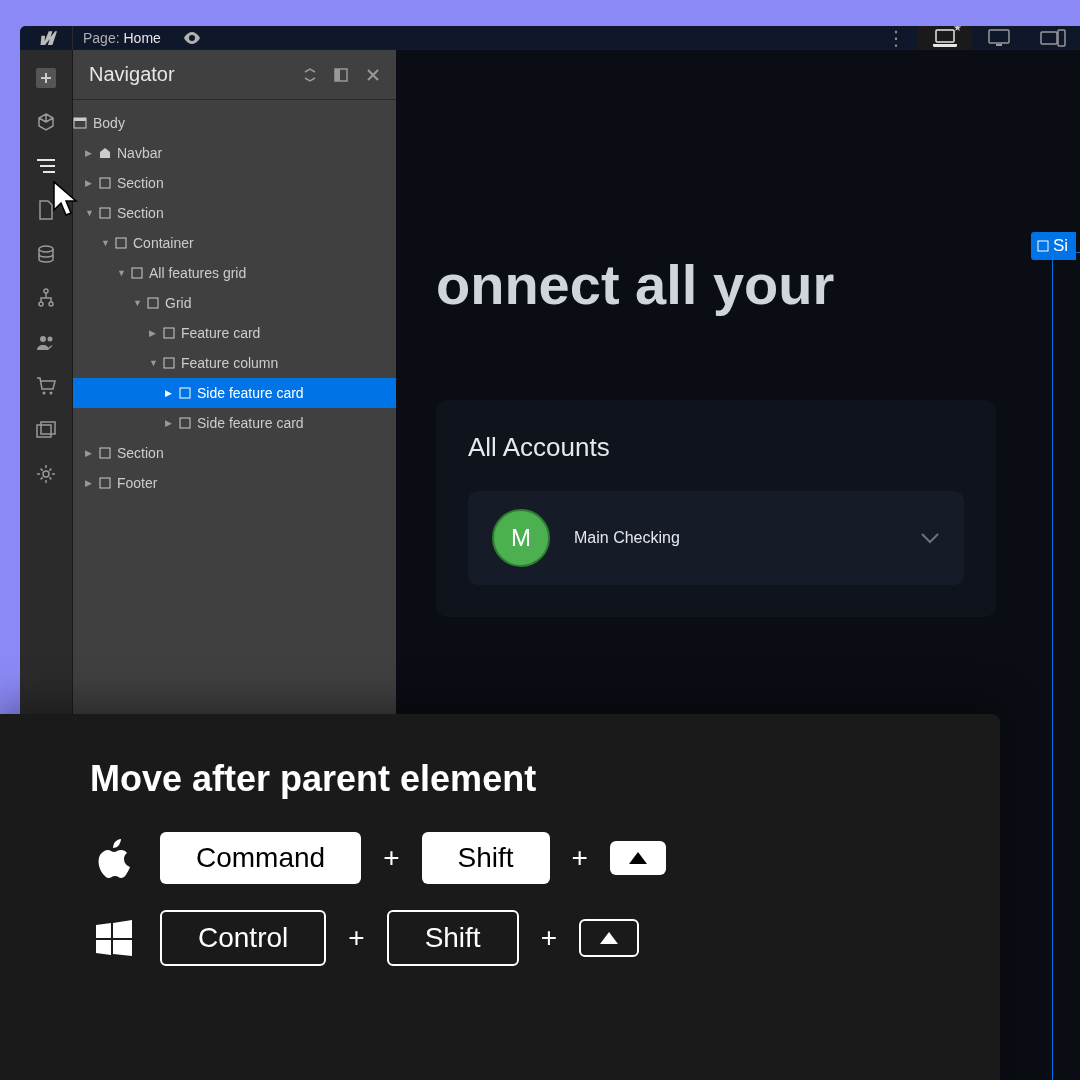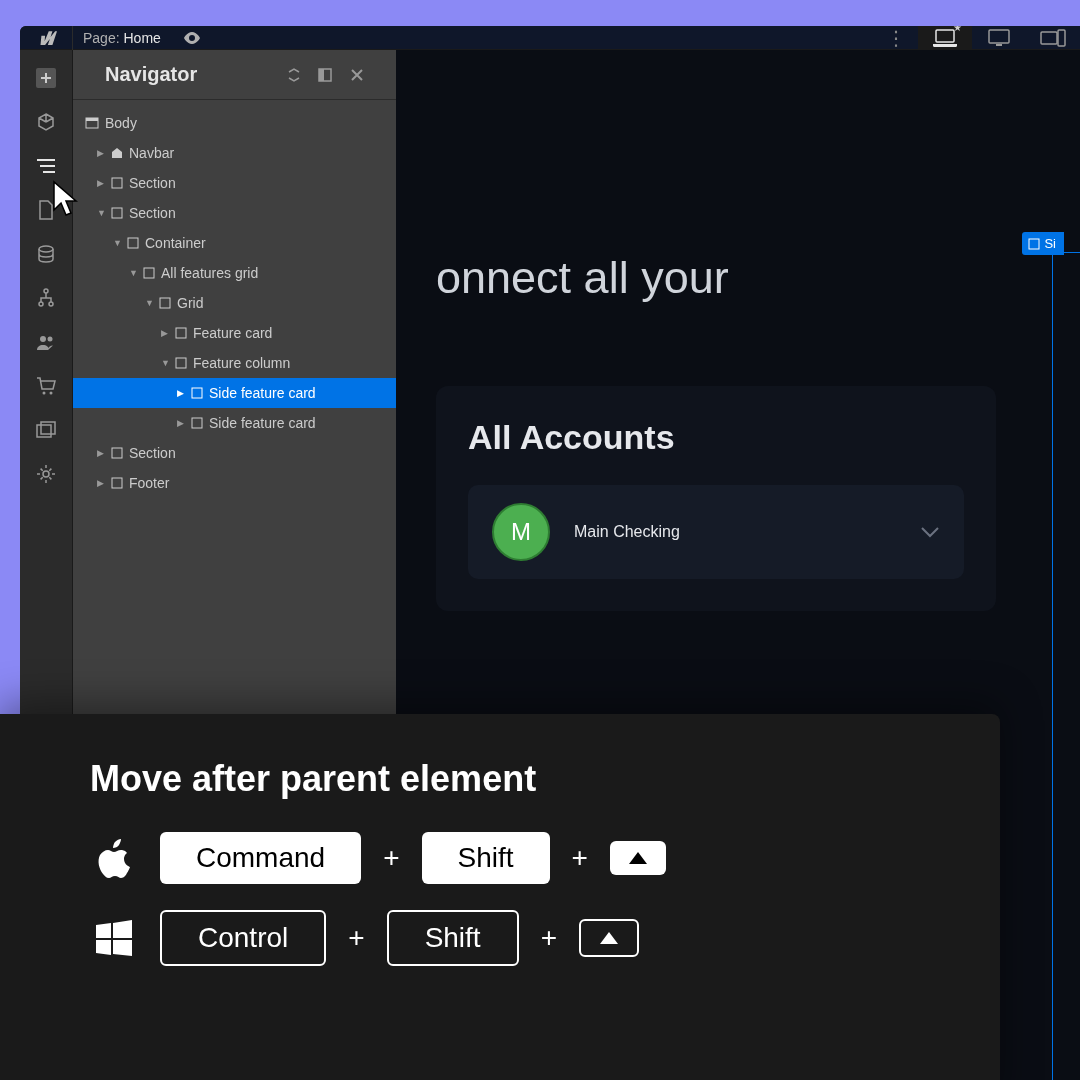--- a/index.html
+++ b/index.html
@@ -14,39 +14,39 @@
 .top-right { margin-left: auto; display: flex; align-items: center; gap: 0; }
 .top-dots { color: #888; font-size: 20px; padding: 0 12px; }
 .device-btn { width: 54px; height: 40px; display: flex; align-items: center; justify-content: center; color: #999; position: relative; }
 .device-btn.active { background: #1a1a1a; color: #e6e6e6; }
 .star-badge { position: absolute; top: 4px; right: 10px; color: #ccc; font-size: 10px; }
 .main-row { flex: 1; display: flex; overflow: hidden; }
 .left-toolbar { width: 53px; background: #2b2b2b; border-right: 1px solid #1a1a1a; display: flex; flex-direction: column; align-items: center; padding-top: 8px; gap: 4px; }
 .tool-btn { width: 40px; height: 40px; display: flex; align-items: center; justify-content: center; color: #999; border-radius: 3px; cursor: pointer; }
 .tool-btn.highlighted { color: #e6e6e6; }
 .nav-panel { width: 323px; background: #404040; display: flex; flex-direction: column; }
-.nav-header { height: 50px; display: flex; align-items: center; padding: 0 32px; border-bottom: 1px solid #2b2b2b; font-weight: bold; }
+.nav-header { height: 50px; display: flex; align-items: center; padding: 0 16px; border-bottom: 1px solid #2b2b2b; }
 .nav-title { color: #e6e6e6; font-size: 20px; }
 .nav-header-icons { margin-left: auto; display: flex; gap: 18px; color: #999; }
 .nav-tree { flex: 1; padding: 8px 0; font-size: 14px; color: #ccc; }
-.tree-row { height: 30px; display: flex; align-items: center; padding-left: 12px; cursor: pointer; }
+.tree-row { height: 30px; display: flex; align-items: center; cursor: pointer; }
 .tree-row.selected { background: #0073e6; color: white; }
 .tree-indent { display: inline-block; }
 .tree-arrow { width: 10px; display: inline-flex; color: #999; font-size: 9px; margin-right: 4px; }
 .tree-row.selected .tree-arrow { color: white; }
 .tree-icon { display: inline-flex; margin-right: 6px; }
 .canvas-area { flex: 1; background: #0a0d14; position: relative; overflow: hidden; padding-left: 40px; padding-top: 200px; }
-.hero-text { color: #d0d4db; font-size: 45px; font-weight: 400; line-height: 1.25; }
+.hero-text { color: #d0d4db; font-size: 56px; font-weight: 700; line-height: 1.25; }
 .accounts-card { margin-top: 80px; background: #0f131c; border-radius: 12px; padding: 32px; max-width: 560px; }
-.accounts-title { color: #e6e8ec; font-size: 34px; font-weight: 700; margin-bottom: 28px; }
+.accounts-title { color: #e6e8ec; font-size: 26px; font-weight: 400; margin-bottom: 28px; }
 .account-row { background: #151b27; border-radius: 10px; padding: 18px 24px; display: flex; align-items: center; }
 .avatar-circle { width: 58px; height: 58px; border-radius: 50%; background: #4caf50; border: 2px solid #2e7d32; display: flex; align-items: center; justify-content: center; color: white; font-size: 24px; font-weight: 500; margin-right: 24px; }
 .account-name { color: #e6e8ec; font-size: 16px; }
 .chev-down { margin-left: auto; color: #6b7280; }
-.element-tag { position: absolute; top: 182px; right: 16px; background: #0073e6; color: white; padding: 4px 8px 4px 6px; display: flex; align-items: center; gap: 4px; font-size: 13px; border-radius: 3px 0 0 3px; }
+.element-tag { position: absolute; top: 182px; right: 4px; background: #0073e6; color: white; padding: 4px 8px 4px 6px; display: flex; align-items: center; gap: 4px; font-size: 17px; border-radius: 3px 0 0 3px; }
 .element-outline { position: absolute; top: 202px; right: 0; bottom: 0; width: 28px; border-left: 1px solid #0073e6; border-top: 1px solid #0073e6; }
 .cursor-ptr { position: absolute; top: 180px; left: 50px; z-index: 50; }
 .shortcut-card { position: absolute; left: 0; top: 714px; width: 1000px; background: #1a1a1a; padding: 44px 80px 120px 90px; border-radius: 0 8px 0 0; box-shadow: 0 -10px 40px rgba(0,0,0,0.4); }
 .shortcut-title { color: white; font-size: 36px; font-weight: 600; margin-bottom: 32px; }
 .shortcut-row { display: flex; align-items: center; gap: 22px; margin-bottom: 26px; }
 .os-icon { width: 48px; display: flex; justify-content: center; color: white; }
 .key { background: white; color: black; font-size: 28px; font-weight: 500; padding: 10px 36px; border-radius: 6px; }
 .key.outline { background: #1a1a1a; color: white; border: 2px solid white; }
 .key.arrow { padding: 10px 18px; }
 .plus { color: white; font-size: 28px; font-weight: 400; }

